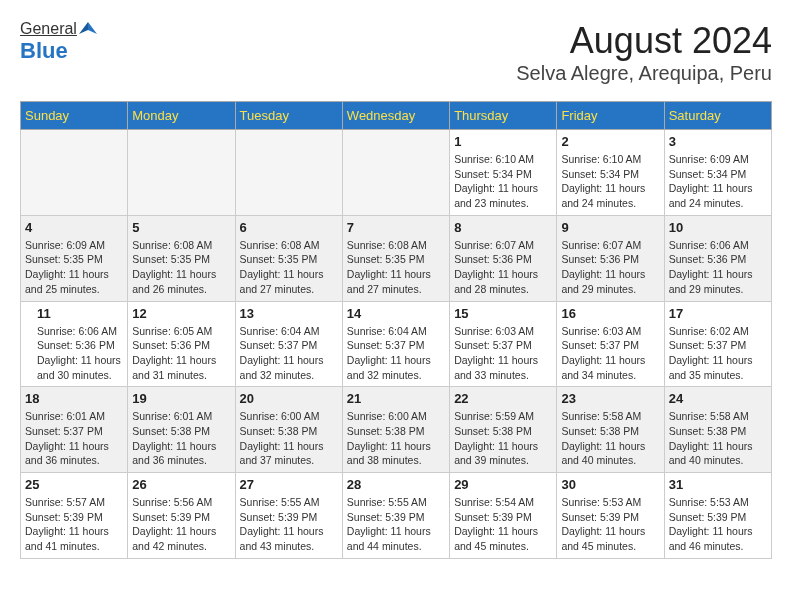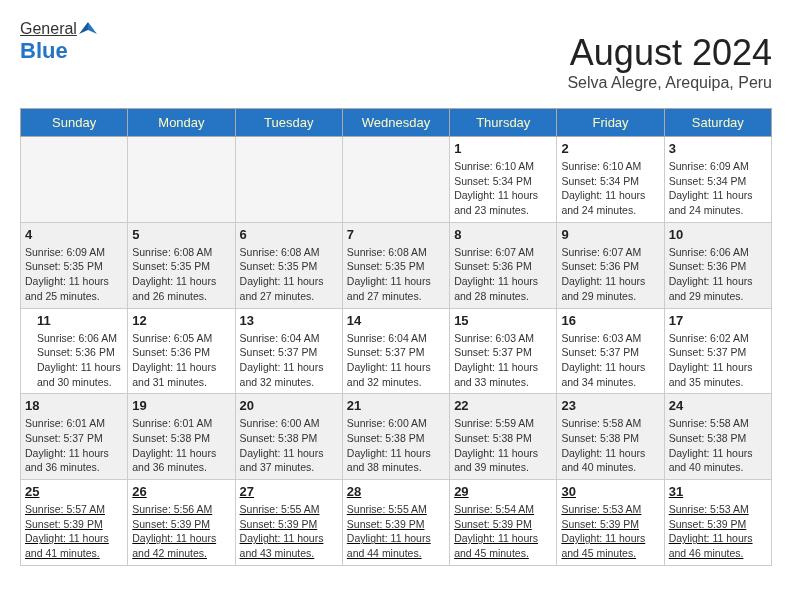--- a/index.html
+++ b/index.html
@@ -23,36 +23,35 @@
     }
     .logo-general { color: #333; text-decoration: underline; }
     .logo-blue { color: #1a6bb5; }
     .title-block {
       text-align: right;
     }
     .month-title {
       font-size: 36px;
       font-weight: normal;
       color: #222;
-      margin-top: 12px;
     }
     .location {
-      font-size: 16px;
+      font-size: 20px;
       color: #444;
     }
     .calendar {
       width: 100%;
       border-collapse: collapse;
       font-size: 11px;
     }
     .calendar th {
       background-color: #2575c4;
-      color: #fef9c3;
+      color: #fde047;
       padding: 6px 4px;
-      text-align: center;
+      text-align: left;
       font-size: 13px;
       font-weight: normal;
       border: 1px solid #aaa;
     }
     .calendar td {
       vertical-align: top;
       border: 1px solid #ccc;
       padding: 4px;
       width: calc(100% / 7);
       min-height: 80px;
@@ -282,21 +281,21 @@
 and 40 minutes.</div>
         </td>
         <td style="background: rgb(240, 240, 240);">
           <div class="day-num">24</div>
           <div class="day-info" style="white-space: pre-line;">Sunrise: 5:58 AM
 Sunset: 5:38 PM
 Daylight: 11 hours
 and 40 minutes.</div>
         </td>
       </tr>
-      <tr style="background: rgb(255, 255, 255); text-decoration: underline;">
+      <tr style="background: rgb(255, 255, 255);">
         <td style="background: rgb(255, 255, 255);">
           <div class="day-num">25</div>
           <div class="day-info" style="white-space: pre-line;">Sunrise: 5:57 AM
 Sunset: 5:39 PM
 Daylight: 11 hours
 and 41 minutes.</div>
         </td>
         <td style="background: rgb(255, 255, 255);">
           <div class="day-num">26</div>
           <div class="day-info" style="white-space: pre-line;">Sunrise: 5:56 AM

